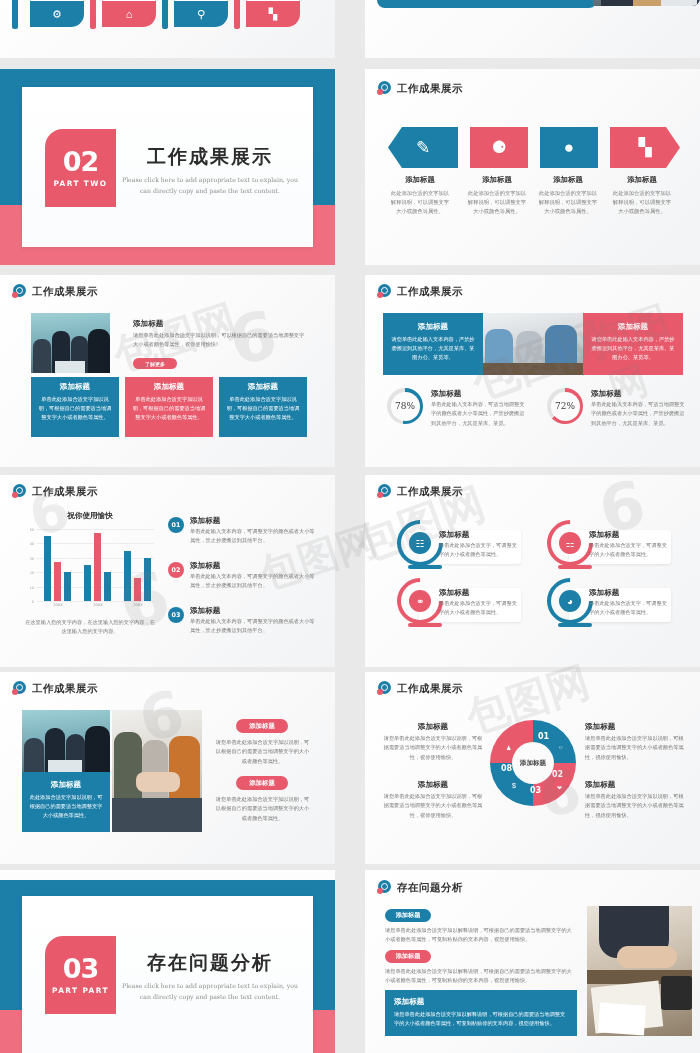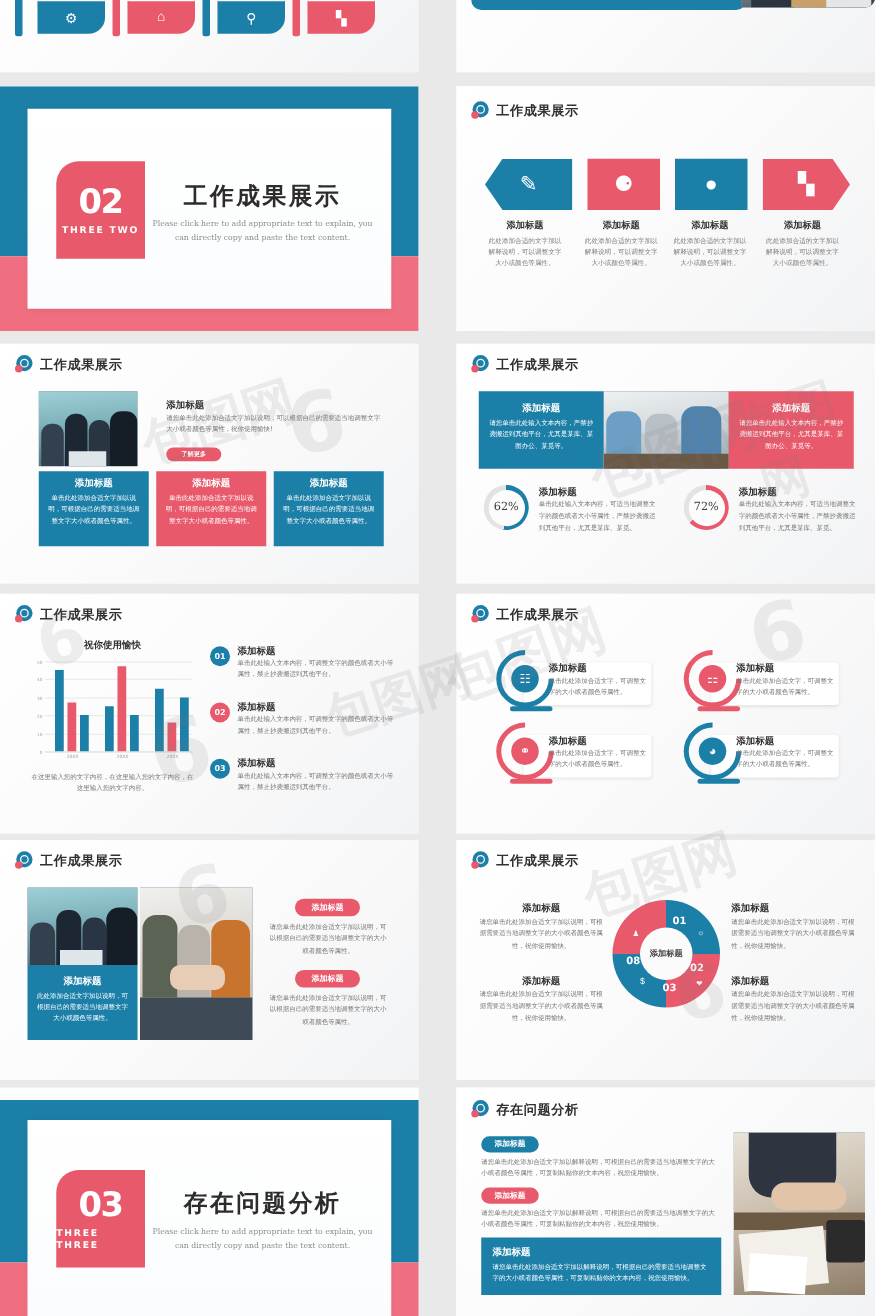--- a/index.html
+++ b/index.html
@@ -177,21 +177,21 @@
   </div>
   <div class="sep" style="left:0;top:58px;width:700px;height:11px;"></div>
   <div class="sep" style="left:335px;top:-60px;width:30px;height:118px;"></div>
 
   <div class="slide" style="left:0;top:69px;width:335px;height:196px;">
     <div class="cov-blue" style="left:0;top:0;width:335px;height:136px;"></div>
     <div class="cov-pink" style="left:0;top:136px;width:335px;height:60px;"></div>
     <div class="cov-card" style="left:22px;top:18px;width:291px;height:160px;"></div>
     <div class="cov-num" style="left:45px;top:60px;width:71px;height:78px;">
       <div class="n">02</div>
-      <div class="p">THREE TWO</div>
+      <div class="p">PART TWO</div>
     </div>
     <div class="cov-tt" style="left:120px;top:75px;width:180px;">
       <div class="h">工作成果展示</div>
       <div class="s">Please click here to add appropriate text to explain, you can directly copy and paste the text content.</div>
     </div>
   </div>
 
   <div class="slide" style="left:365px;top:69px;width:335px;height:196px;">
     <div class="slide-inner"></div>
     <div class="shead" style="left:12px;top:12px;">
@@ -295,21 +295,21 @@
       <div style="position:absolute;left:62px;top:12px;width:32px;height:50px;background:#4f83ad;border-radius:11px 11px 0 0;"></div>
       <div style="position:absolute;left:0;bottom:0;width:100px;height:12px;background:#6b5844;"></div>
     </div>
     <div class="box pink" style="left:218px;top:38px;width:100px;height:62px;padding-top:9px;">
       <div class="h">添加标题</div>
       <div class="b">请您单击此处输入文本内容，严禁抄袭搬运到其他平台，尤其是某库、某图办公、某觅等。</div>
     </div>
 
     <div class="donut" style="left:22px;top:113px;width:36px;height:36px;background:conic-gradient(#1b7fa8 0% 52%, #e3e3e3 52% 100%);">
       <div style="width:29px;height:29px;border-radius:50%;background:#fcfcfc;display:flex;align-items:center;justify-content:center;">
-        <span class="v">62%</span>
+        <span class="v">78%</span>
       </div>
     </div>
     <div class="phead" style="left:66px;top:114px;">添加标题</div>
     <div class="ptxt" style="left:66px;top:125px;width:95px;">单击此处输入文本内容，可适当地调整文字的颜色或者大小等属性，严禁抄袭搬运到其他平台，尤其是某库、某觅。</div>
 
     <div class="donut" style="left:182px;top:113px;width:36px;height:36px;background:conic-gradient(#e8596b 0% 63%, #e3e3e3 63% 100%);">
       <div style="width:29px;height:29px;border-radius:50%;background:#fcfcfc;display:flex;align-items:center;justify-content:center;">
         <span class="v">72%</span>
       </div>
     </div>
@@ -516,21 +516,21 @@
   </div>
   <div class="sep" style="left:0;top:864px;width:700px;height:6px;"></div>
   <div class="sep" style="left:335px;top:672px;width:30px;height:192px;"></div>
 
   <div class="slide" style="left:0;top:870px;width:335px;height:183px;">
     <div class="cov-blue" style="left:0;top:10px;width:335px;height:130px;"></div>
     <div class="cov-pink" style="left:0;top:140px;width:335px;height:43px;"></div>
     <div class="cov-card" style="left:22px;top:26px;width:291px;height:157px;"></div>
     <div class="cov-num" style="left:45px;top:66px;width:71px;height:78px;">
       <div class="n">03</div>
-      <div class="p">THREE THREE</div>
+      <div class="p">PART PART</div>
     </div>
     <div class="cov-tt" style="left:120px;top:80px;width:180px;">
       <div class="h">存在问题分析</div>
       <div class="s">Please click here to add appropriate text to explain, you can directly copy and paste the text content.</div>
     </div>
   </div>
 
   <div class="slide" style="left:365px;top:870px;width:335px;height:183px;">
     <div class="slide-inner"></div>
     <div class="shead" style="left:12px;top:10px;">

